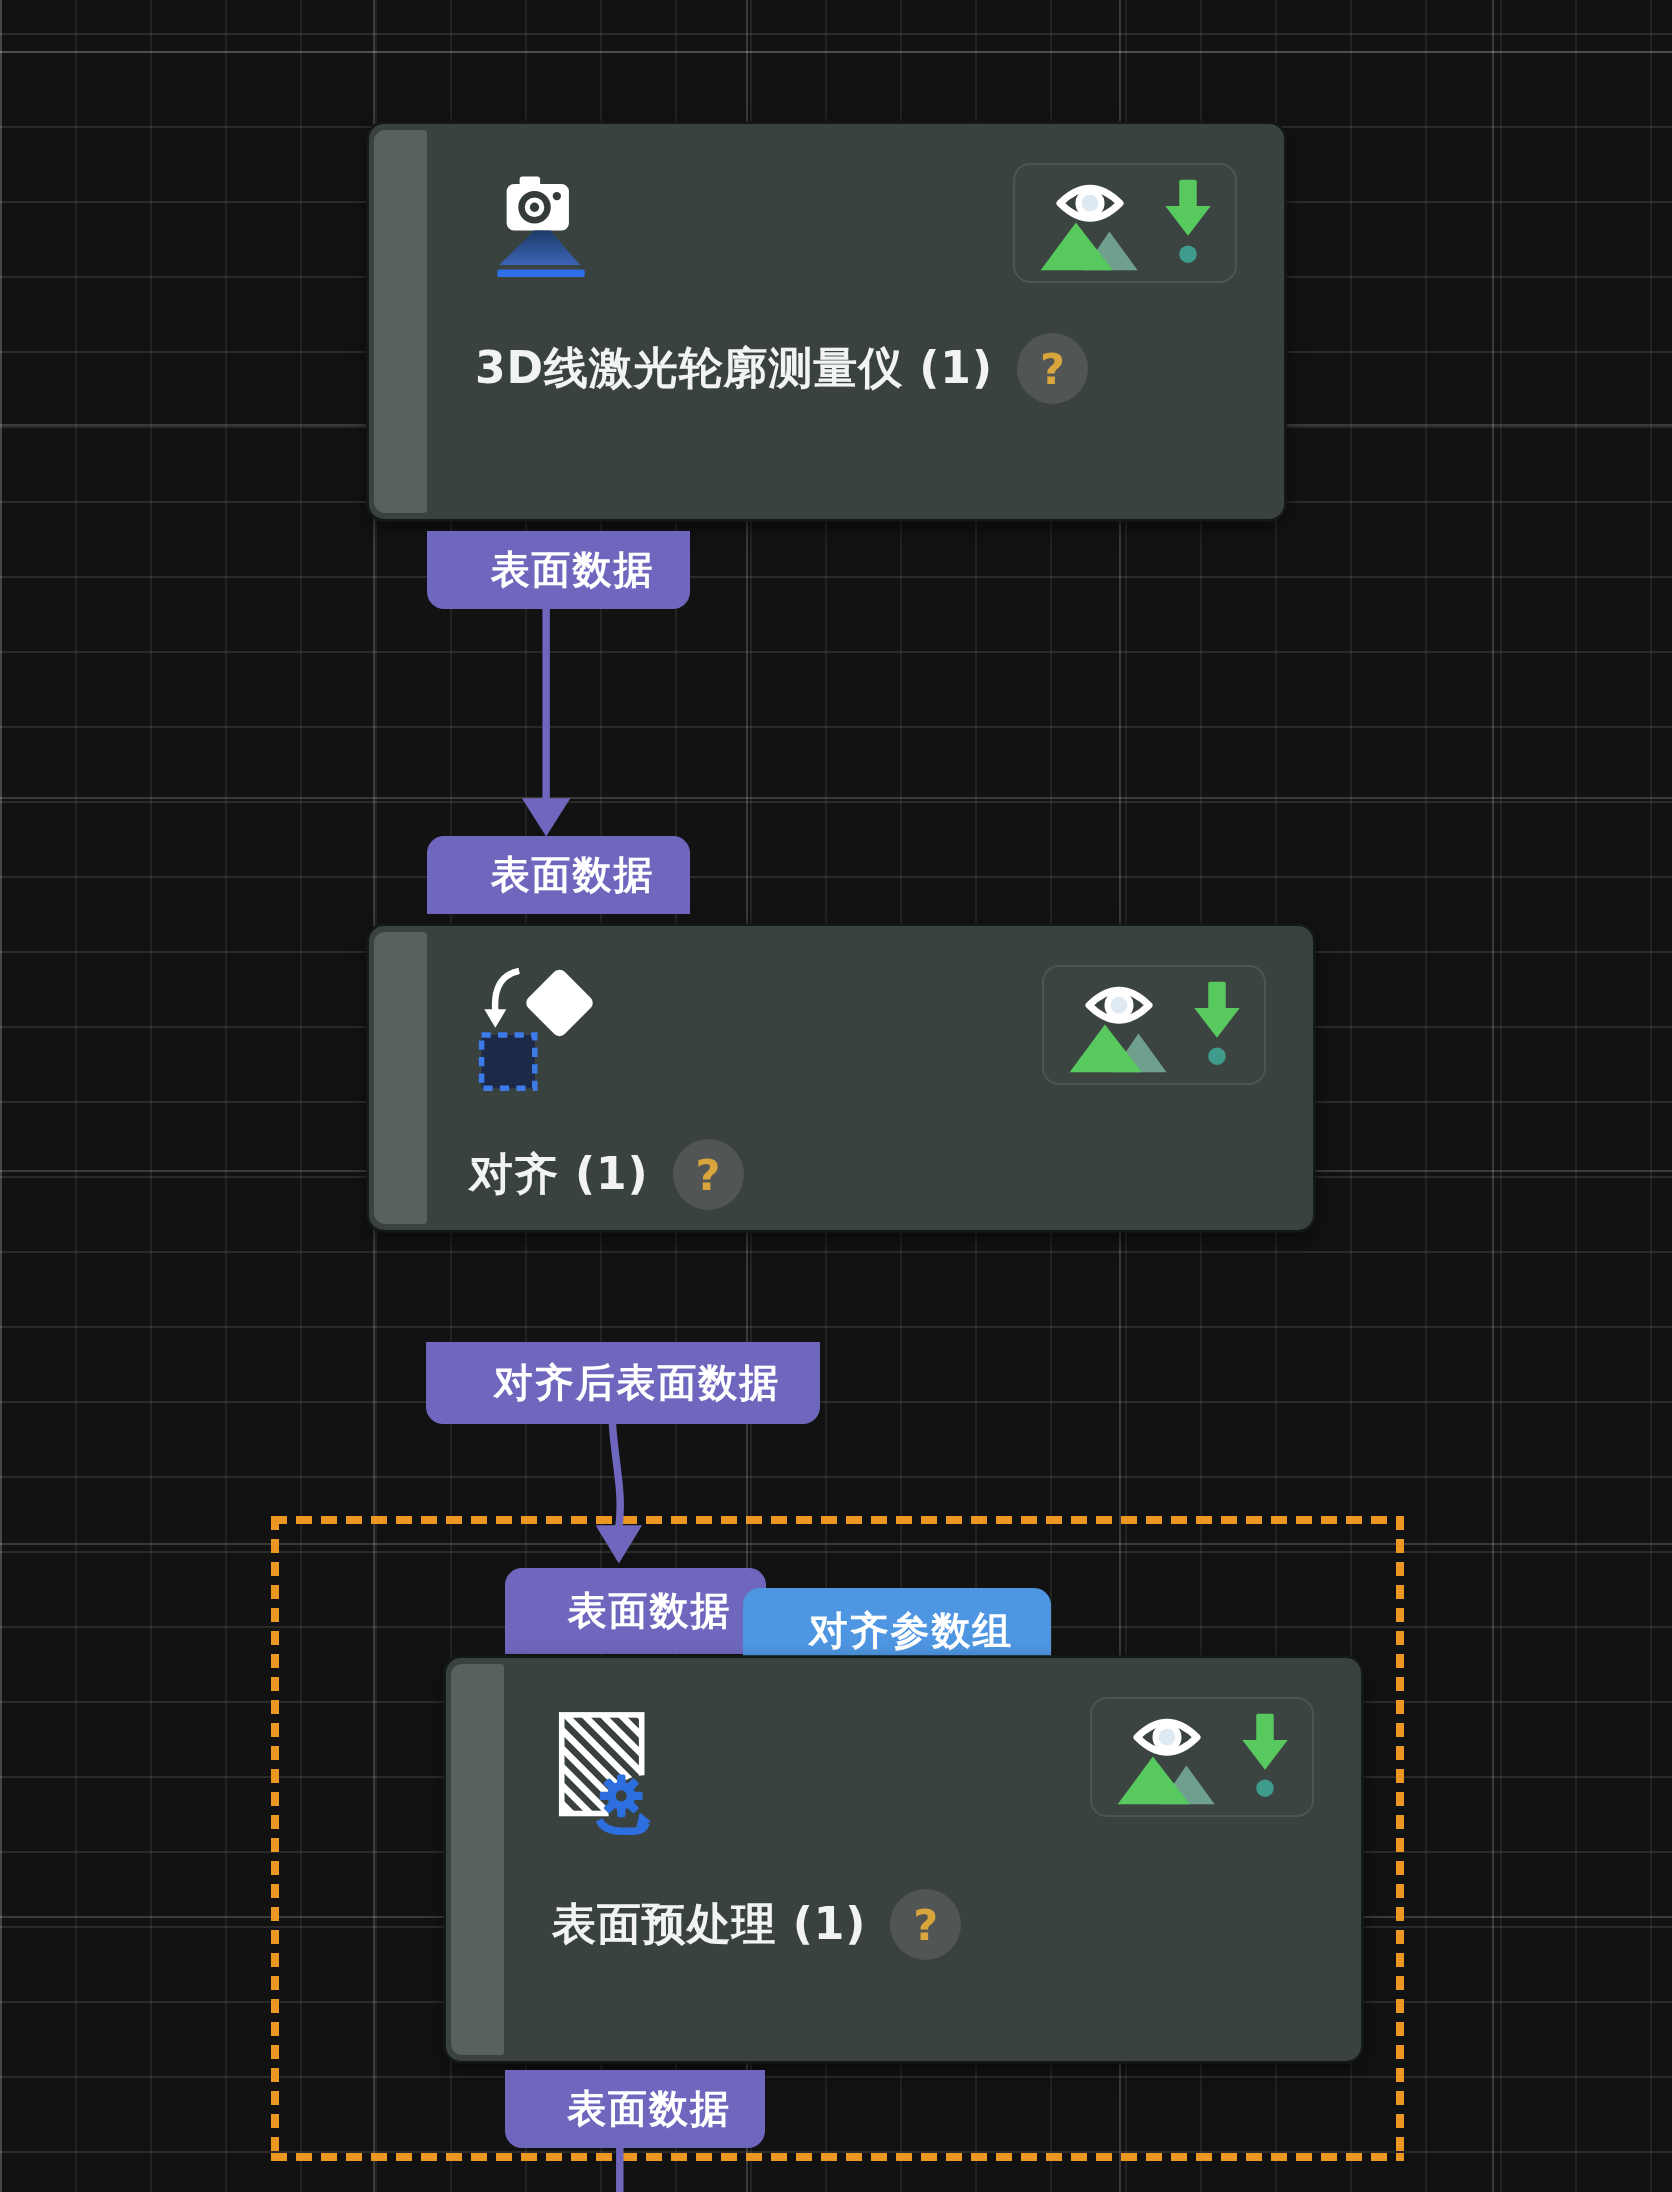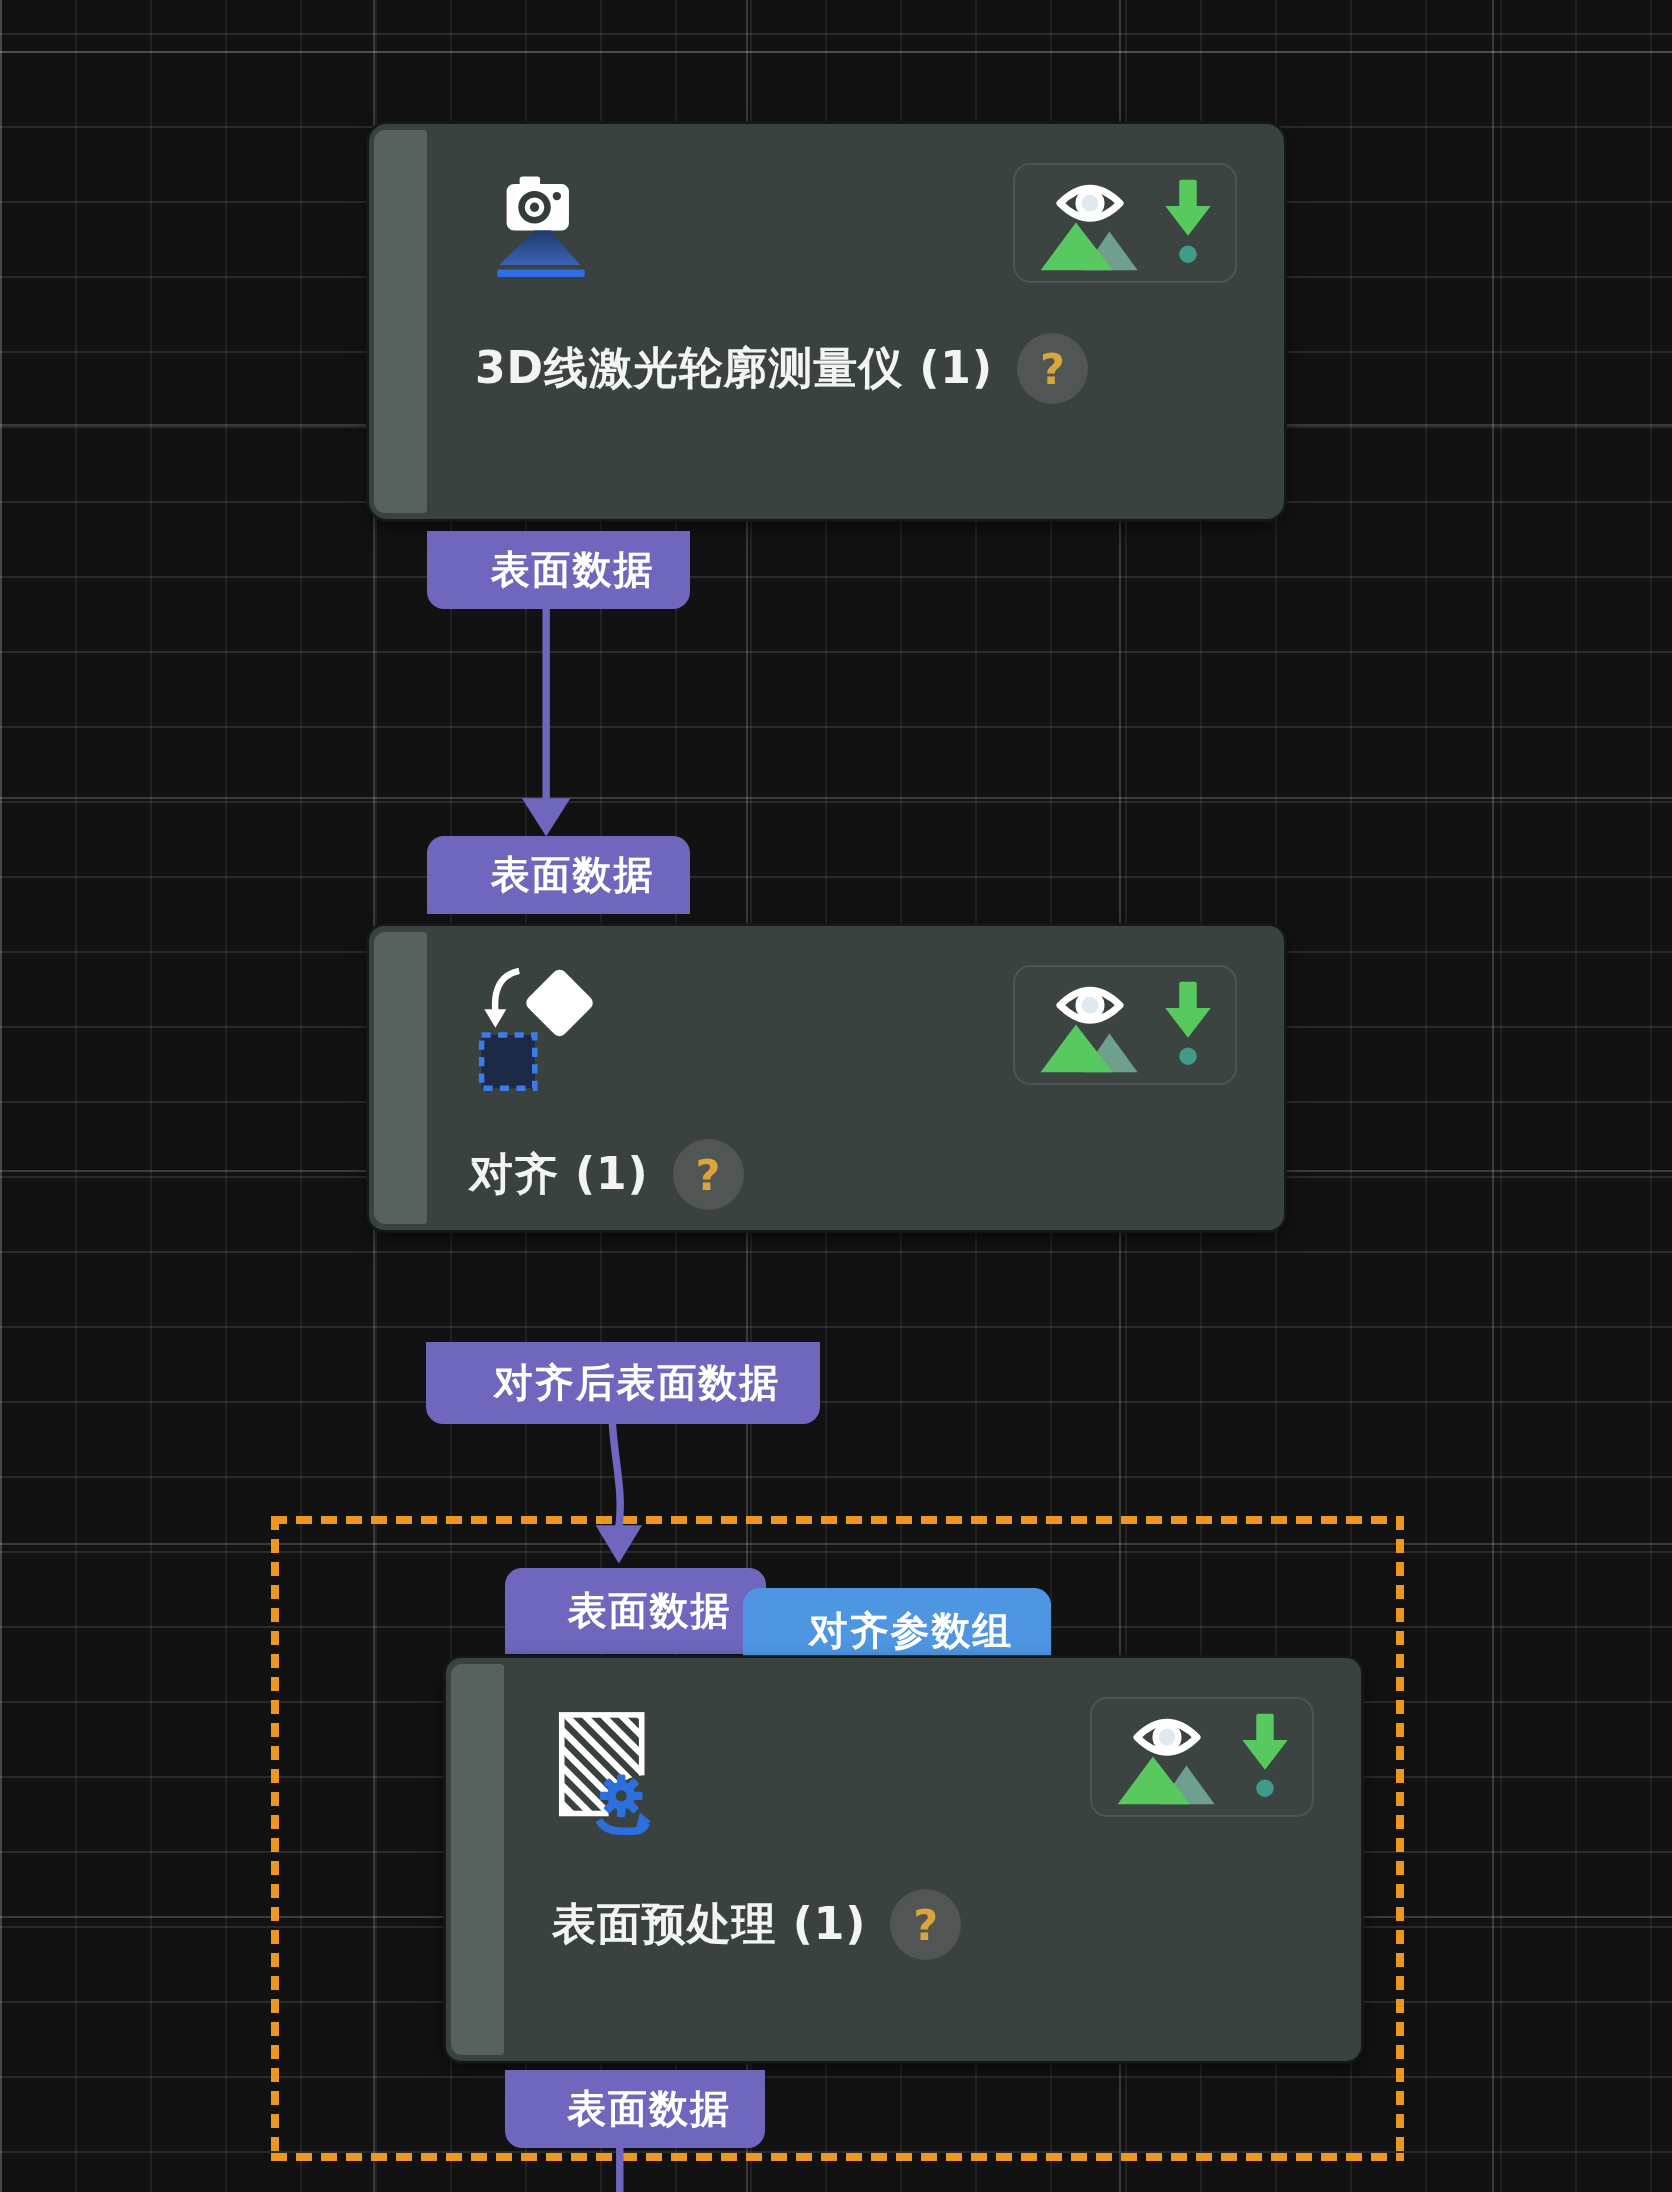--- a/index.html
+++ b/index.html
@@ -89,21 +89,21 @@
       <path d="M586,652 L586,858"></path>
       <path d="M657,1526 C660,1572 669,1600 664,1638"></path>
       <path d="M665,2303 L665,2352"></path>
     </g>
     <g fill="#6E67BD" stroke="none">
       <polygon points="560,856 612,856 586,897"></polygon>
       <polygon points="639,1636 689,1636 664,1677"></polygon>
     </g>
   </svg>
 
-  <div class="node" style="left:369px;top:124px;width:915px;height:395px;border-radius:18px;">
+  <div class="node" style="left:369px;top:124px;width:915px;height:395px;">
     <div class="node-strip"></div>
     <div class="node-icon" style="left:128px;top:47px;">
       <svg width="89" height="106" viewBox="0 0 95 114">
         <defs>
           <linearGradient id="beam" x1="0" y1="0" x2="0" y2="1">
             <stop offset="0" stop-color="#1D3B68"></stop>
               <stop offset="1" stop-color="#3C64B6"></stop>
           </linearGradient>
         </defs>
         <rect x="24" y="6" width="22" height="14" rx="3" fill="#FFFFFF"></rect>
@@ -135,21 +135,21 @@
           <circle cx="27" cy="87" r="10" fill="#3F9C8C"></circle>
         </svg>
       </span>
     </div>
   </div>
 
   <div class="port out purple" style="left:427px;top:531px;width:235px;height:78px;">表面数据</div>
 
   <div class="port in purple" style="left:427px;top:836px;width:235px;height:78px;">表面数据</div>
 
-  <div class="node" style="left:369px;top:926px;width:915px;height:304px;">
+  <div class="node" style="left:369px;top:926px;width:915px;height:304px;padding-left:29px;">
     <div class="node-strip"></div>
     <div class="node-icon" style="left:108px;top:39px;">
       <svg width="121" height="129" viewBox="0 0 132 140">
         <rect x="62" y="13" width="56" height="56" rx="8" transform="rotate(45 90 41)" fill="#FFFFFF"></rect>
         <path d="M46,6 C26,10 18,26 20,50" stroke="#FFFFFF" stroke-width="7" fill="none"></path>
         <polygon points="8,48 32,48 20,68" fill="#FFFFFF"></polygon>
         <rect x="5" y="76" width="58" height="58" fill="#1C2947" stroke="#3D7BEA" stroke-width="6" stroke-dasharray="10 8"></rect>
       </svg>
     </div>
     <div class="title-row" style="left:100px;top:213px;">

